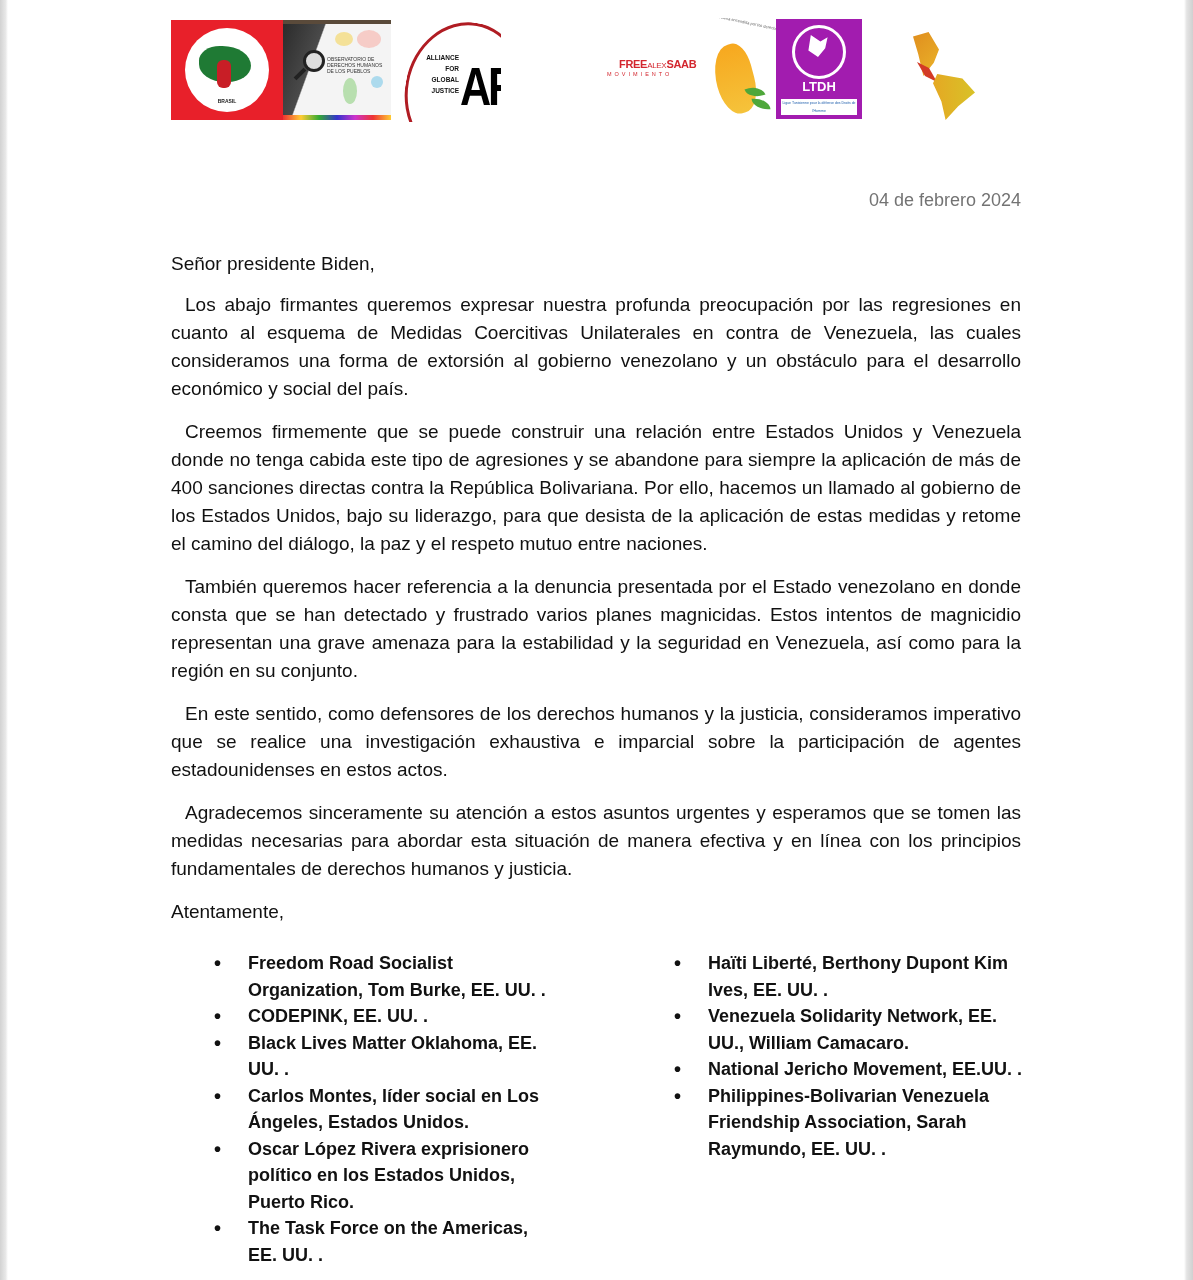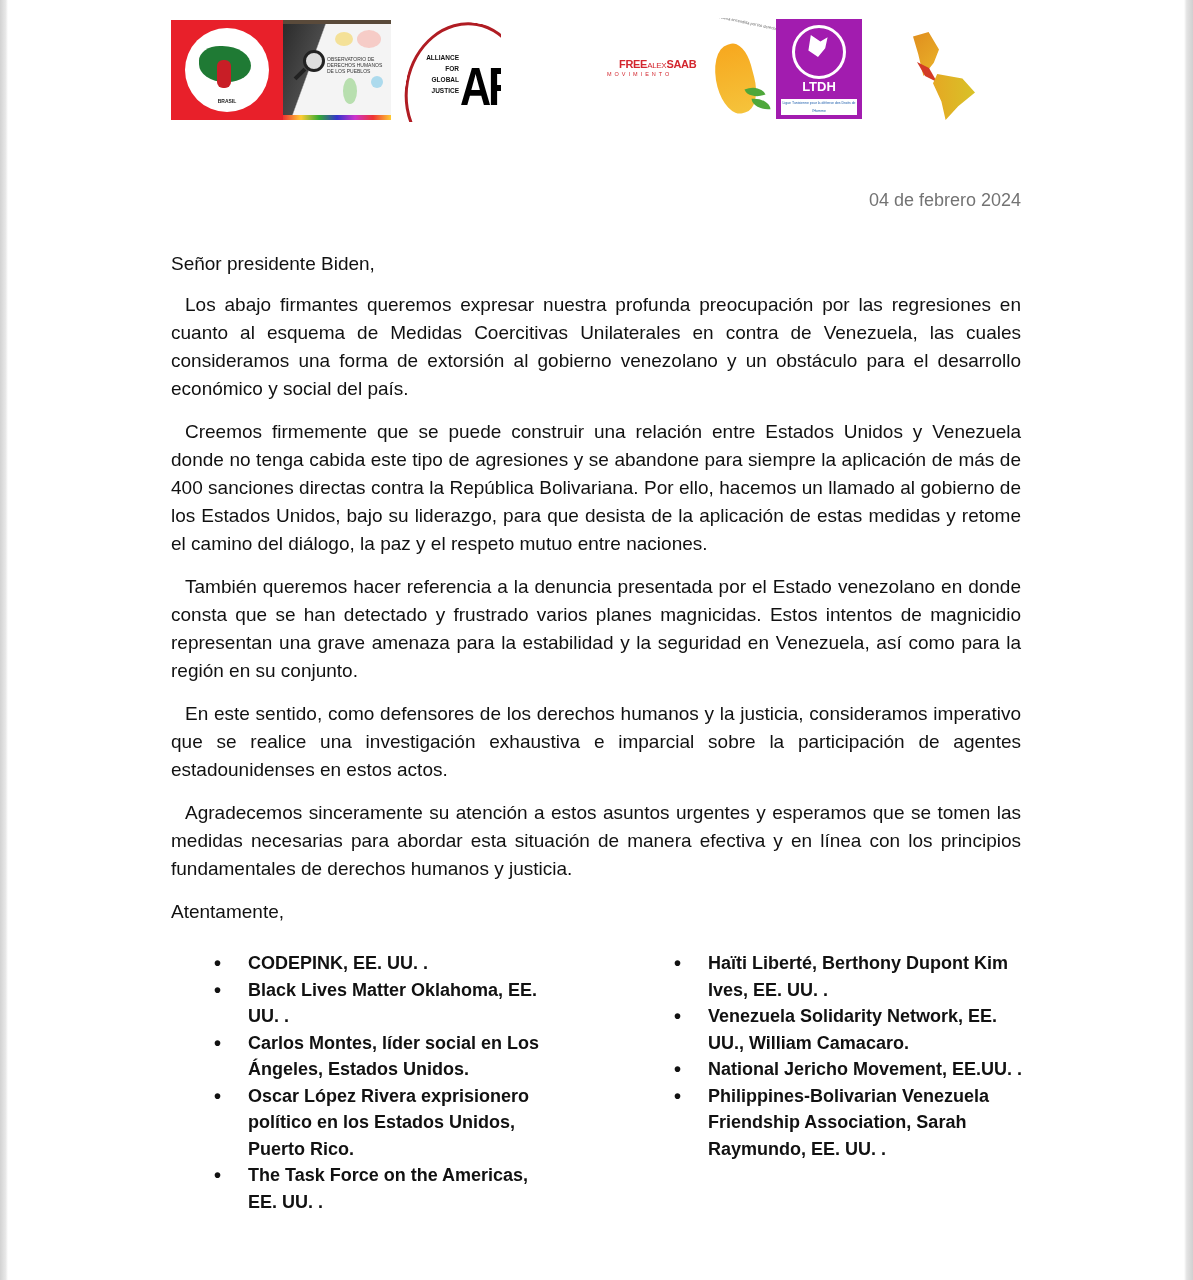--- a/index.html
+++ b/index.html
@@ -152,20 +152,21 @@
     <p class="para">Los abajo firmantes queremos expresar nuestra profunda preocupación por las regresiones en cuanto al esquema de Medidas Coercitivas Unilaterales en contra de Venezuela, las cuales consideramos una forma de extorsión al gobierno venezolano y un obstáculo para el desarrollo económico y social del país.</p>
     <p class="para">Creemos firmemente que se puede construir una relación entre Estados Unidos y Venezuela donde no tenga cabida este tipo de agresiones y se abandone para siempre la aplicación de más de 400 sanciones directas contra la República Bolivariana. Por ello, hacemos un llamado al gobierno de los Estados Unidos, bajo su liderazgo, para que desista de la aplicación de estas medidas y retome el camino del diálogo, la paz y el respeto mutuo entre naciones.</p>
     <p class="para">También queremos hacer referencia a la denuncia presentada por el Estado venezolano en donde consta que se han detectado y frustrado varios planes magnicidas. Estos intentos de magnicidio representan una grave amenaza para la estabilidad y la seguridad en Venezuela, así como para la región en su conjunto.</p>
     <p class="para">En este sentido, como defensores de los derechos humanos y la justicia, consideramos imperativo que se realice una investigación exhaustiva e imparcial sobre la participación de agentes estadounidenses en estos actos.</p>
     <p class="para">Agradecemos sinceramente su atención a estos asuntos urgentes y esperamos que se tomen las medidas necesarias para abordar esta situación de manera efectiva y en línea con los principios fundamentales de derechos humanos y justicia.</p>
     <p class="closing">Atentamente,</p>
   </div>
 
   <div class="signers">
     <ul class="col left">
+      <li>Freedom Road Socialist Organization, Tom Burke, EE. UU. .</li>
       <li>CODEPINK, EE. UU. .</li>
       <li>Black Lives Matter Oklahoma, EE. UU. .</li>
       <li>Carlos Montes, líder social en Los Ángeles, Estados Unidos.</li>
       <li>Oscar López Rivera exprisionero político en los Estados Unidos, Puerto Rico.</li>
       <li>The Task Force on the Americas, EE. UU. .</li>
     </ul>
     <ul class="col right">
       <li>Haïti Liberté, Berthony Dupont Kim Ives, EE. UU. .</li>
       <li>Venezuela Solidarity Network, EE. UU., William Camacaro.</li>
       <li>National Jericho Movement, EE.UU. .</li>

